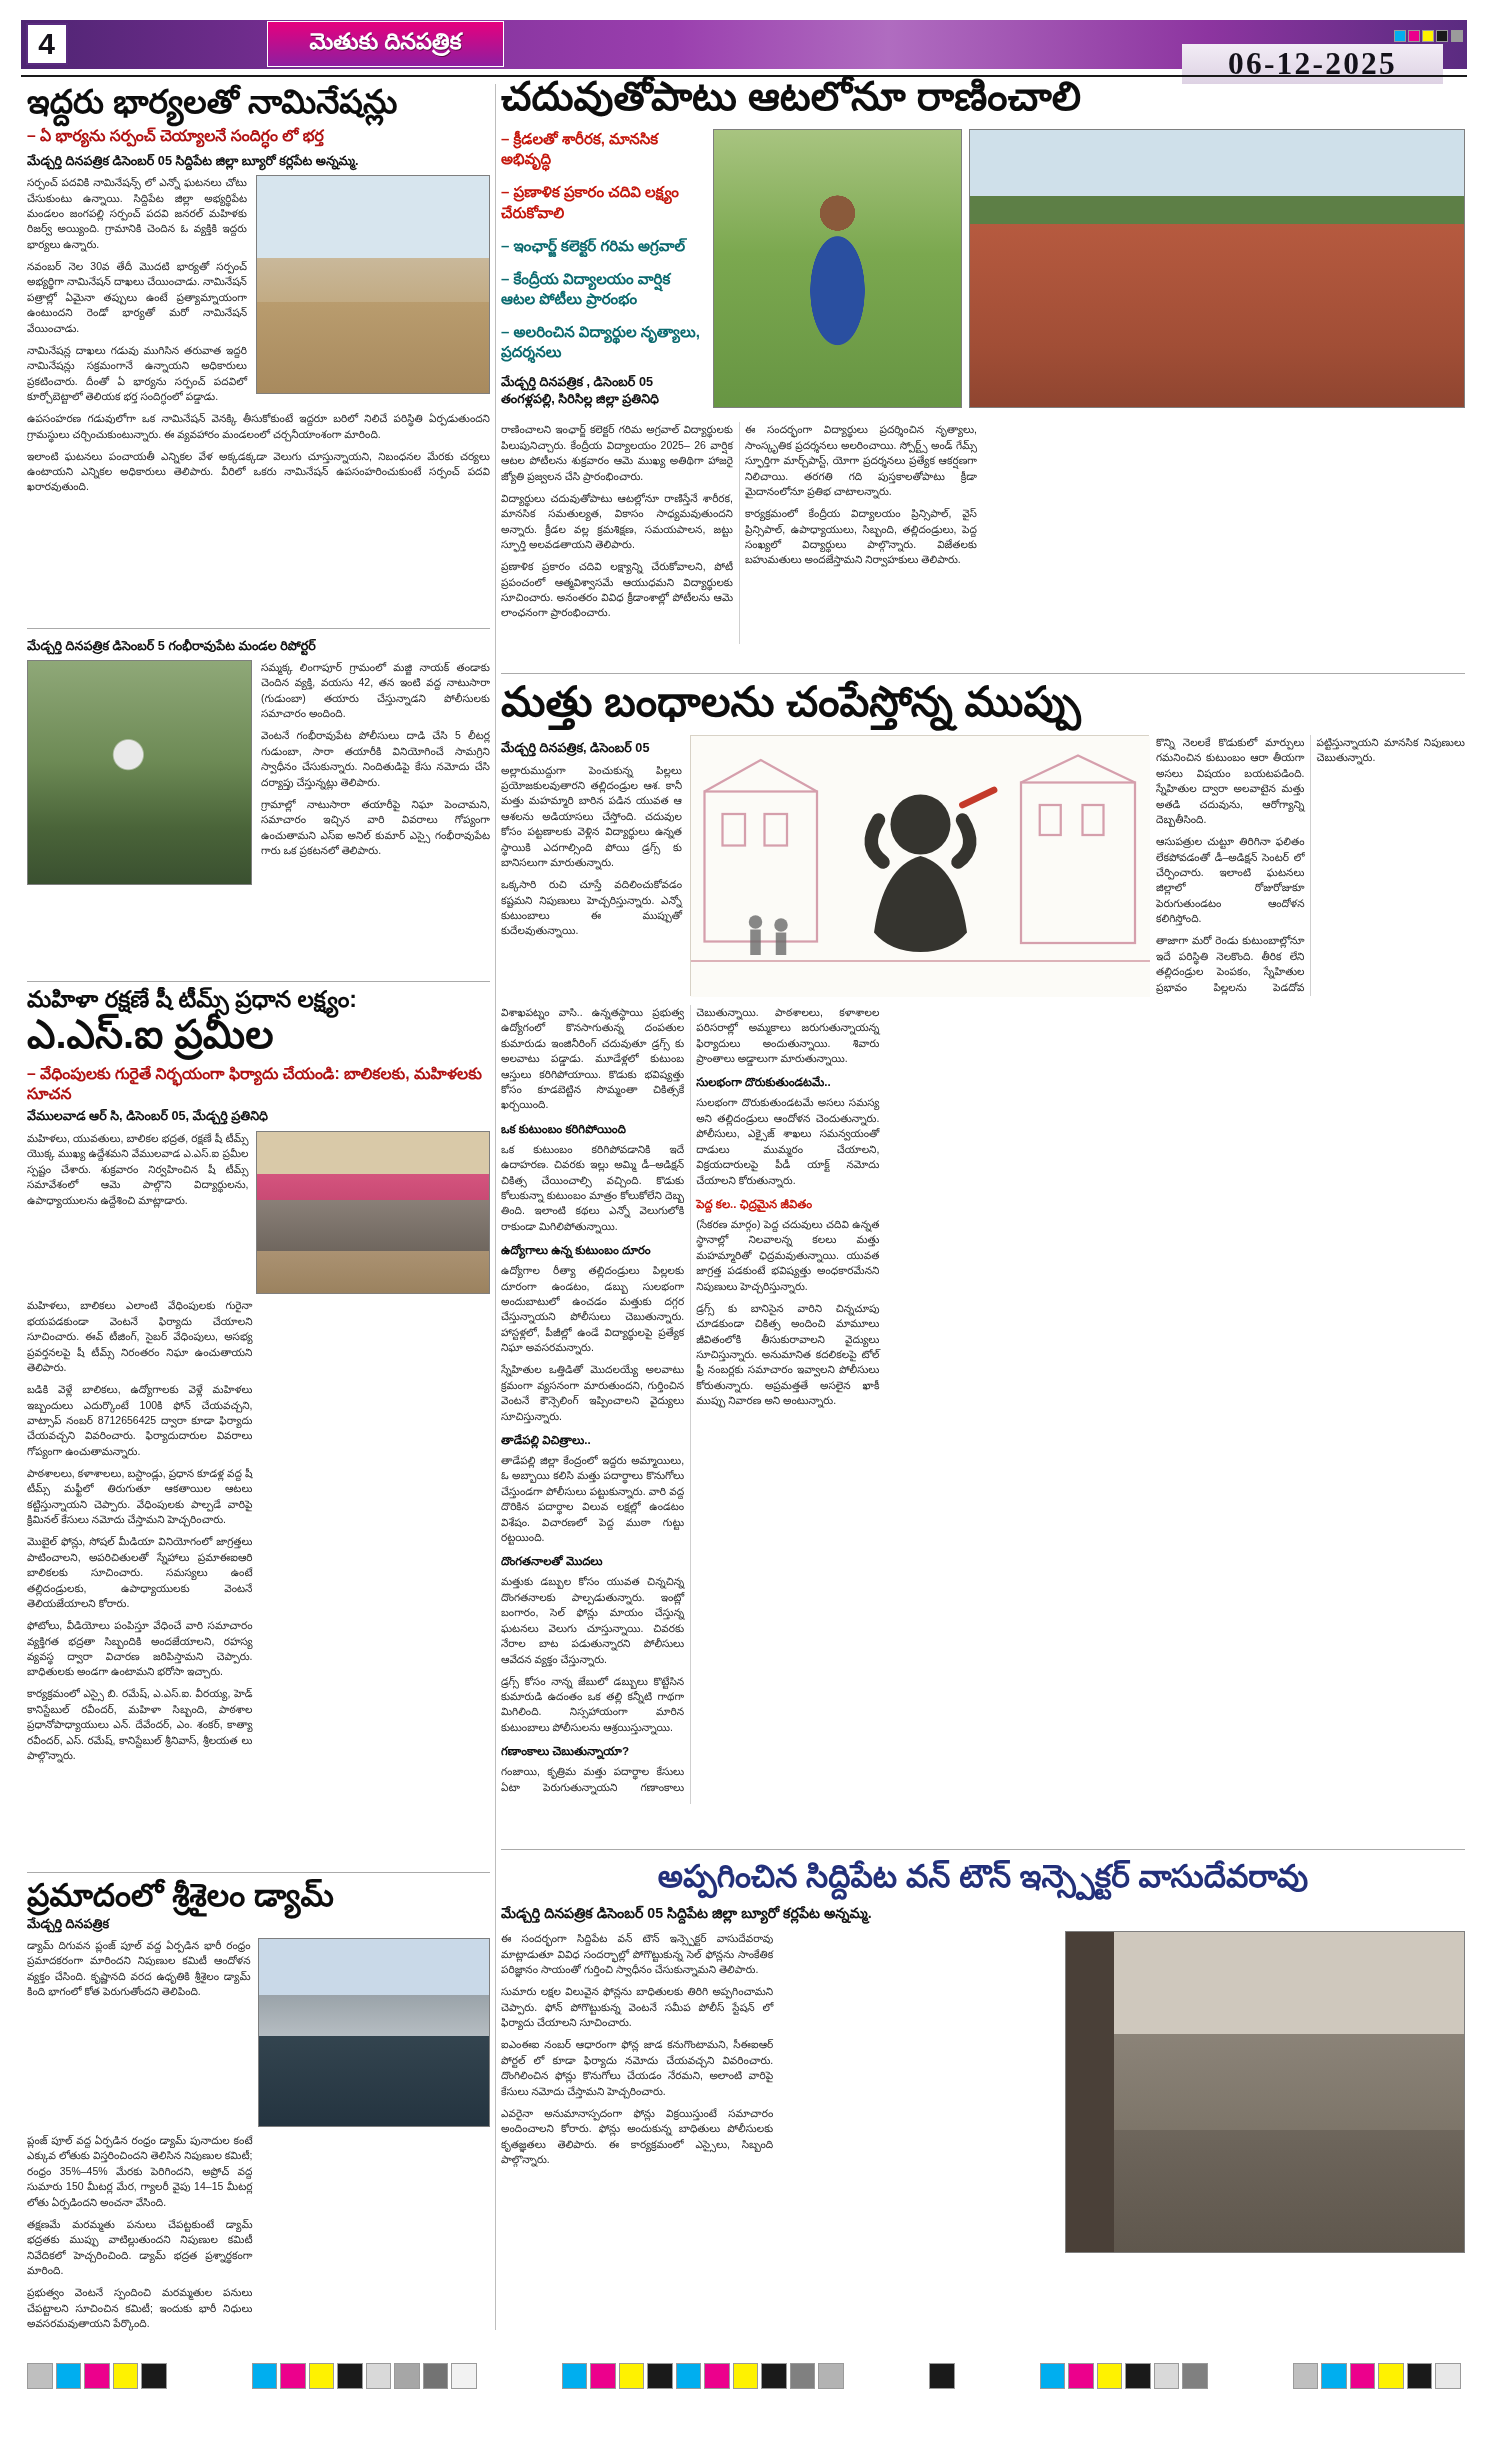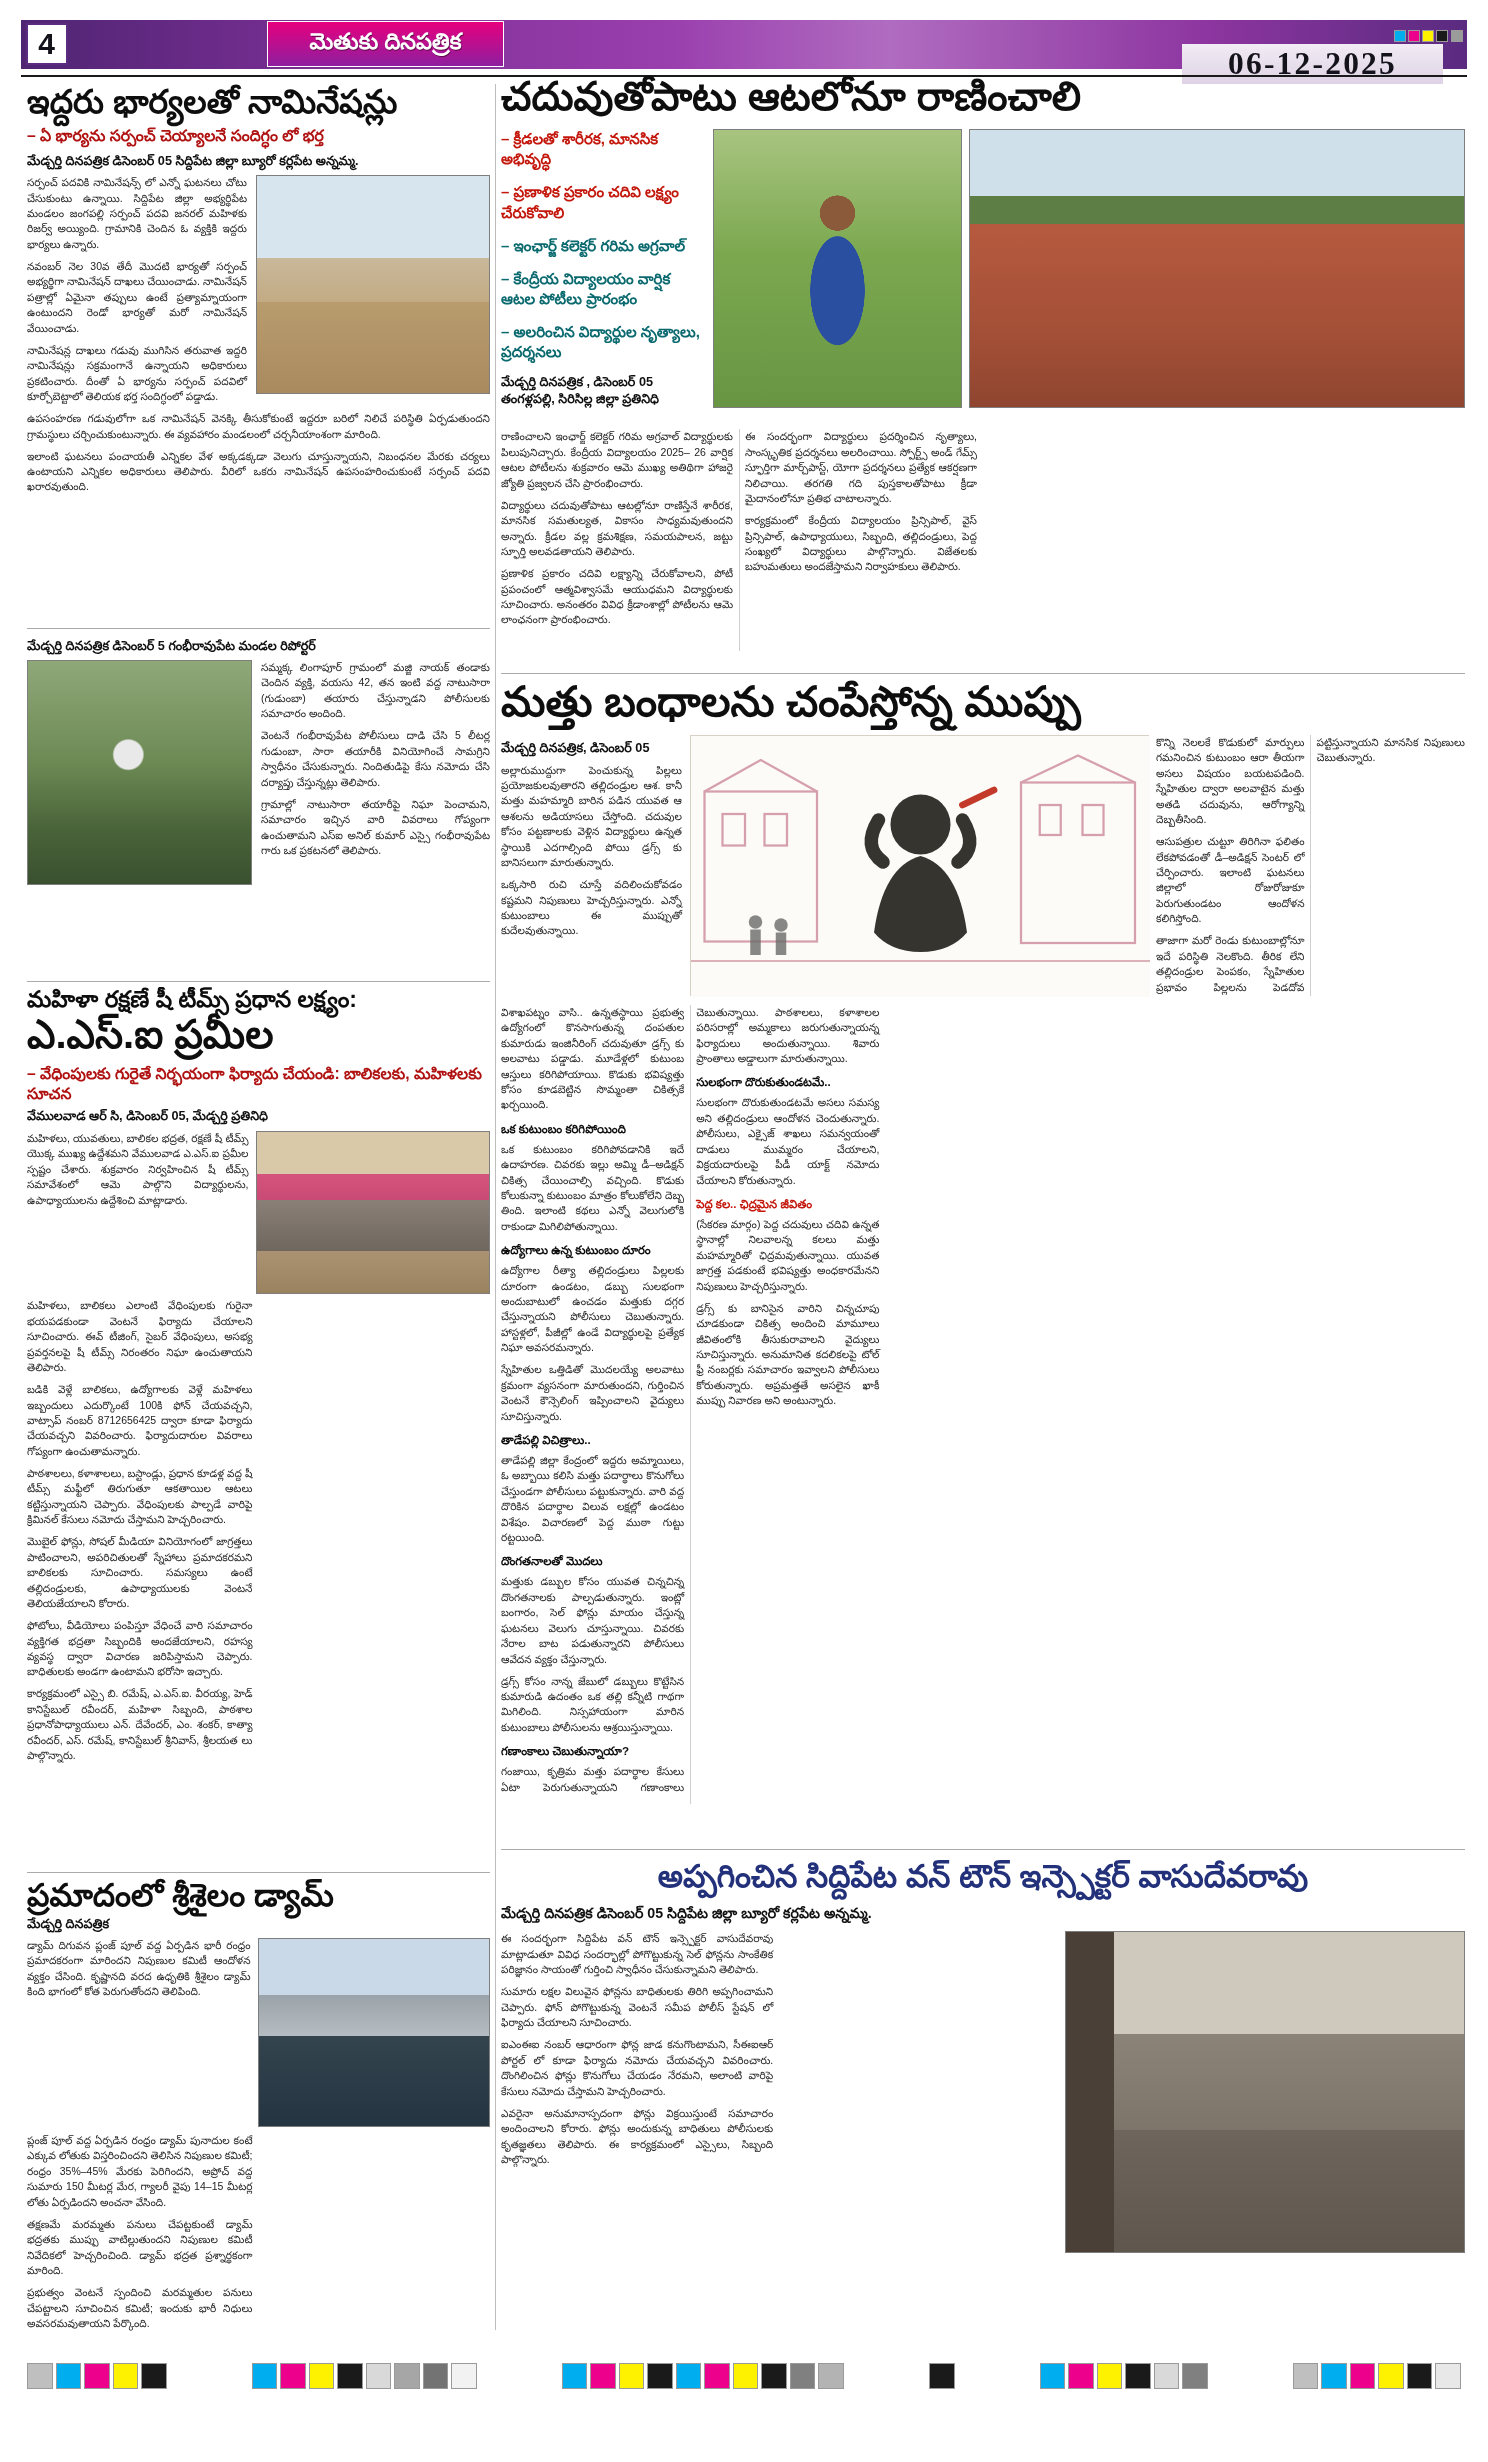--- a/index.html
+++ b/index.html
@@ -82,21 +82,21 @@
   #art-sheteams .subhead-red { font-size:15.7px; margin-top:7.5px; line-height:1.3; }
   #art-sheteams .cols2 { height:516px; margin-top:4.5px; }
   #art-dam { left:27px; top:1878px; width:463px; height:454px; }
   #art-dam .headline { font-size:31.5px; }
   #art-dam .cols2 { height:225px; margin-top:6px; }
 
   #art-sports { left:501px; top:75px; width:964px; height:594px; }
   #art-sports .headline { font-size:40px; }
   #art-sports .row { margin-top:11px; }
   #art-sports .bullets-col { width:204px; flex:0 0 204px; }
-  #art-sports .cols4 { height:222px; margin-top:16px; }
+  #art-sports .cols4 { height:222px; margin-top:9px; }
 
   #art-drugs { left:501px; top:679px; width:964px; height:1164px; }
   #art-drugs .headline { font-size:42px; text-align:left; }
   #art-drugs .row1 { display:flex; gap:7.5px; margin-top:10.5px; }
   #art-drugs .col1 { width:181px; flex:0 0 181px; }
   #art-drugs .right2 { flex:1; column-count:2; column-gap:12px; column-rule:0.7px solid #cfcfcf; column-fill:auto; height:261px; overflow:hidden; }
   #art-drugs .cols5 { height:799px; margin-top:9px; }
 
   #art-phones { left:501px; top:1857px; width:964px; height:477px; }
   #art-phones .headline { font-size:31.5px; color:#23307a; text-align:center; line-height:1.25; }
@@ -171,21 +171,21 @@
     <div class="row">
       <div class="body" style="flex:1;">
           <p>మహిళలు, యువతులు, బాలికల భద్రత, రక్షణే షీ టీమ్స్ యొక్క ముఖ్య ఉద్దేశమని వేములవాడ ఎ.ఎస్.ఐ ప్రమీల స్పష్టం చేశారు. శుక్రవారం నిర్వహించిన షీ టీమ్స్ సమావేశంలో ఆమె పాల్గొని విద్యార్థులను, ఉపాధ్యాయులను ఉద్దేశించి మాట్లాడారు.</p>
         </div>
       <div class="photo ph-sheteam"></div>
     </div>
     <div class="body cols2">
         <p>మహిళలు, బాలికలు ఎలాంటి వేధింపులకు గురైనా భయపడకుండా వెంటనే ఫిర్యాదు చేయాలని సూచించారు. ఈవ్ టీజింగ్, సైబర్ వేధింపులు, అసభ్య ప్రవర్తనలపై షీ టీమ్స్ నిరంతరం నిఘా ఉంచుతాయని తెలిపారు.</p>
         <p>బడికి వెళ్లే బాలికలు, ఉద్యోగాలకు వెళ్లే మహిళలు ఇబ్బందులు ఎదుర్కొంటే 100కి ఫోన్ చేయవచ్చని, వాట్సాప్ నంబర్ 8712656425 ద్వారా కూడా ఫిర్యాదు చేయవచ్చని వివరించారు. ఫిర్యాదుదారుల వివరాలు గోప్యంగా ఉంచుతామన్నారు.</p>
         <p>పాఠశాలలు, కళాశాలలు, బస్టాండ్లు, ప్రధాన కూడళ్ల వద్ద షీ టీమ్స్ మఫ్టీలో తిరుగుతూ ఆకతాయిల ఆటలు కట్టిస్తున్నాయని చెప్పారు. వేధింపులకు పాల్పడే వారిపై క్రిమినల్ కేసులు నమోదు చేస్తామని హెచ్చరించారు.</p>
-        <p>మొబైల్ ఫోన్లు, సోషల్ మీడియా వినియోగంలో జాగ్రత్తలు పాటించాలని, అపరిచితులతో స్నేహాలు ప్రమాదకరమని బాలికలకు సూచించారు. సమస్యలు ఉంటే తల్లిదండ్రులకు, ఉపాధ్యాయులకు వెంటనే తెలియజేయాలని కోరారు.</p>
+        <p>మొబైల్ ఫోన్లు, సోషల్ మీడియా వినియోగంలో జాగ్రత్తలు పాటించాలని, అపరిచితులతో స్నేహాలు ప్రమాఈఐఆరి బాలికలకు సూచించారు. సమస్యలు ఉంటే తల్లిదండ్రులకు, ఉపాధ్యాయులకు వెంటనే తెలియజేయాలని కోరారు.</p>
         <p>ఫోటోలు, వీడియోలు పంపిస్తూ వేధించే వారి సమాచారం వ్యక్తిగత భద్రతా సిబ్బందికి అందజేయాలని, రహస్య వ్యవస్థ ద్వారా విచారణ జరిపిస్తామని చెప్పారు. బాధితులకు అండగా ఉంటామని భరోసా ఇచ్చారు.</p>
         <p>కార్యక్రమంలో ఎస్సై బి. రమేష్, ఎ.ఎస్.ఐ. వీరయ్య, హెడ్ కానిస్టేబుల్ రవీందర్, మహిళా సిబ్బంది, పాఠశాల ప్రధానోపాధ్యాయులు ఎన్. దేవేందర్, ఎం. శంకర్, కాత్యా రవీందర్, ఎస్. రమేష్, కానిస్టేబుల్ శ్రీనివాస్, శ్రీలయత లు పాల్గొన్నారు.</p>
       </div>
   </div>
 
   <div class="art" id="art-dam">
     <div class="headline">ప్రమాదంలో శ్రీశైలం డ్యామ్</div>
     <div class="dateline">మేడ్చర్తి దినపత్రిక</div>
     <div class="row">
       <div class="body" style="flex:1;">

